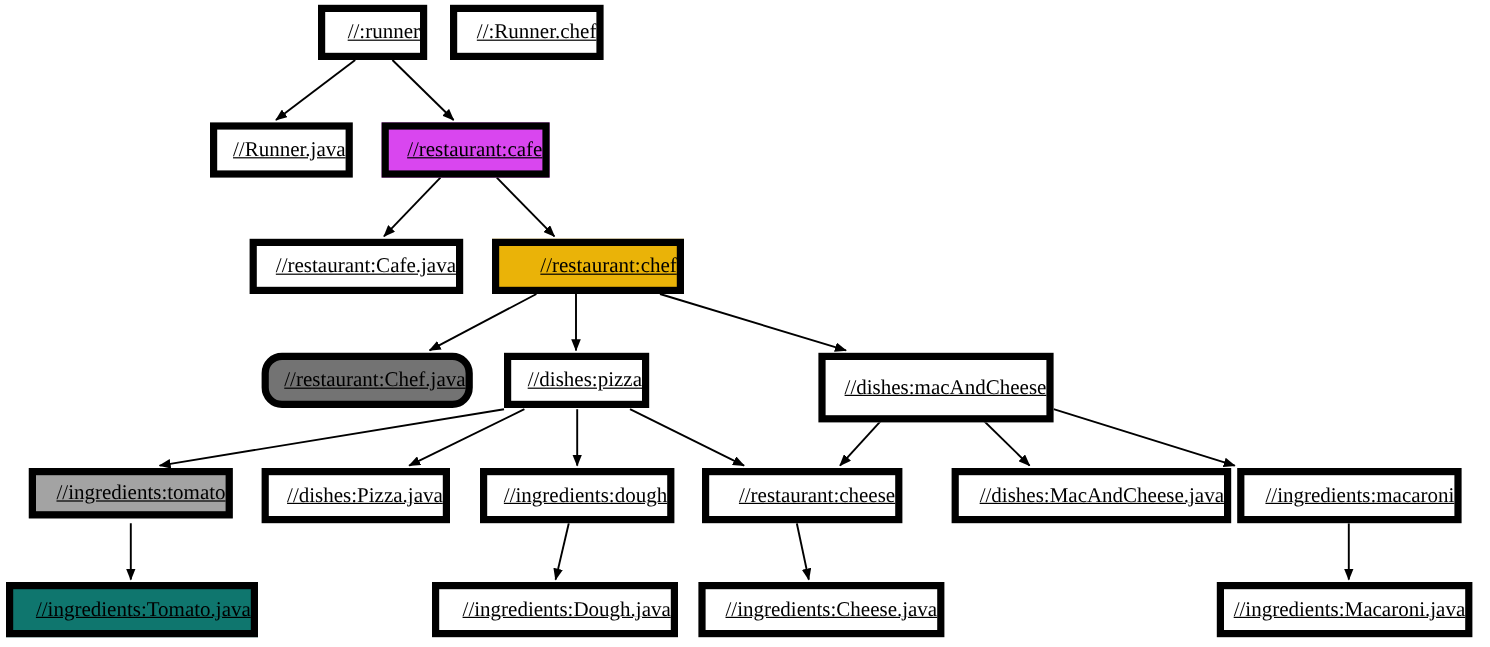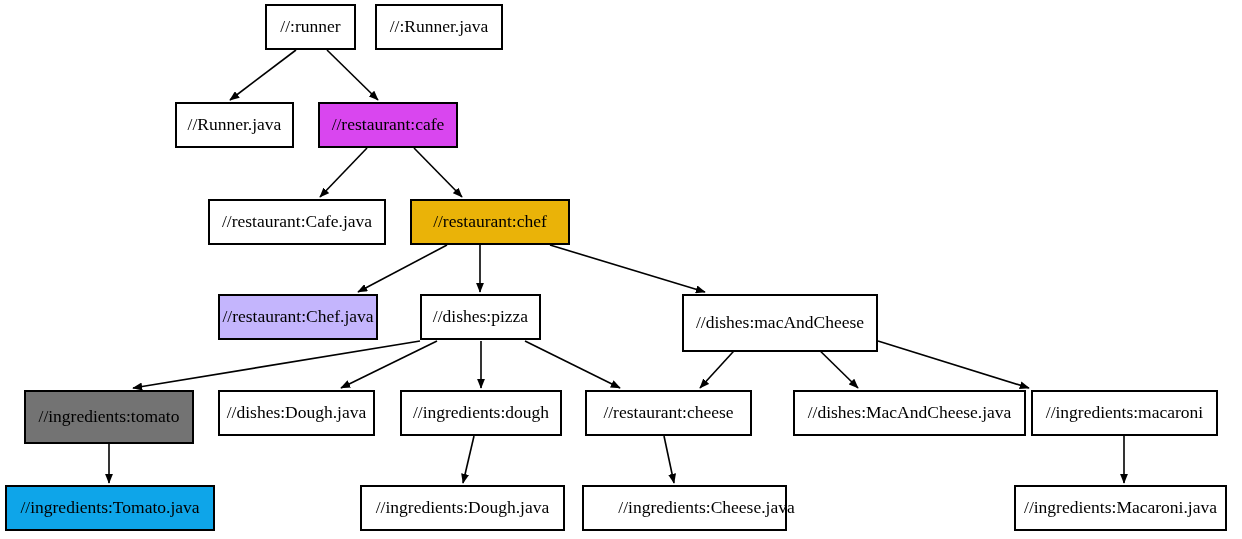--- a/index.html
+++ b/index.html
@@ -20,27 +20,28 @@
     position: absolute;
     left: 0;
     top: 0;
     width: 1242px;
     height: 539px;
     pointer-events: none;
   }
   .node {
     position: absolute;
     box-sizing: border-box;
-    border: 2px solid #ef4444;
+    border: 6px solid #ef4444;
     background: #ffffff;
     display: flex;
     align-items: center;
-    justify-content: center;
+    justify-content: flex-end;
     white-space: nowrap;
     z-index: 2;
+    text-decoration: underline;
   }
   .node-label {
     font-size: 17.5px;
     line-height: 1;
     color: #000000;
     letter-spacing: 0px;
   }
 </style>
 </head>
 <body>
@@ -71,62 +72,62 @@
         <line x1="474" y1="436" x2="463" y2="483" stroke="#000000" stroke-width="1.6" marker-end="url(#arrowhead)"></line>
         <line x1="664" y1="436" x2="674" y2="483" stroke="#000000" stroke-width="1.6" marker-end="url(#arrowhead)"></line>
         <line x1="1124" y1="436" x2="1124" y2="483" stroke="#000000" stroke-width="1.6" marker-end="url(#arrowhead)"></line>
       </g>
   </svg>
   <div id="nodes">
       <div class="node" style="left: 265px; top: 4px; width: 91px; height: 46px; border-color: rgb(0, 0, 0); background: rgb(255, 255, 255);">
         <span class="node-label" style="color: rgb(0, 0, 0);">//:runner</span>
       </div>
       <div class="node" style="left: 375px; top: 4px; width: 128px; height: 46px; border-color: rgb(0, 0, 0); background: rgb(255, 255, 255);">
-        <span class="node-label" style="color: rgb(0, 0, 0);">//:Runner.java</span>
+        <span class="node-label" style="color: rgb(0, 0, 0);">//:Runner.chef</span>
       </div>
       <div class="node" style="left: 175px; top: 102px; width: 119px; height: 46px; border-color: rgb(0, 0, 0); background: rgb(255, 255, 255);">
         <span class="node-label" style="color: rgb(0, 0, 0);">//Runner.java</span>
       </div>
       <div class="node" style="left: 318px; top: 102px; width: 140px; height: 46px; border-color: rgb(0, 0, 0); background: #d946ef;">
         <span class="node-label" style="color: rgb(0, 0, 0);">//restaurant:cafe</span>
       </div>
       <div class="node" style="left: 208px; top: 199px; width: 178px; height: 46px; border-color: rgb(0, 0, 0); background: rgb(255, 255, 255);">
         <span class="node-label" style="color: rgb(0, 0, 0);">//restaurant:Cafe.java</span>
       </div>
       <div class="node" style="left: 410px; top: 199px; width: 160px; height: 46px; border-color: rgb(0, 0, 0); background: #eab308;">
         <span class="node-label" style="color: rgb(0, 0, 0);">//restaurant:chef</span>
       </div>
-      <div class="node" style="left: 218px; top: 294px; width: 160px; height: 46px; border-color: rgb(0, 0, 0); background: #c4b5fd;">
+      <div class="node" style="left: 218px; top: 294px; width: 176px; height: 46px; border-color: rgb(0, 0, 0); background: #737373; border-radius: 17px;">
         <span class="node-label" style="color: rgb(0, 0, 0);">//restaurant:Chef.java</span>
       </div>
       <div class="node" style="left: 420px; top: 294px; width: 121px; height: 46px; border-color: rgb(0, 0, 0); background: rgb(255, 255, 255);">
         <span class="node-label" style="color: rgb(0, 0, 0);">//dishes:pizza</span>
       </div>
       <div class="node" style="left: 682px; top: 294px; width: 196px; height: 58px; border-color: rgb(0, 0, 0); background: rgb(255, 255, 255);">
         <span class="node-label" style="color: rgb(0, 0, 0);">//dishes:macAndCheese</span>
       </div>
-      <div class="node" style="left: 24px; top: 390px; width: 170px; height: 54px; border-color: rgb(0, 0, 0); background: #737373;">
+      <div class="node" style="left: 24px; top: 390px; width: 170px; height: 42px; border-color: rgb(0, 0, 0); background: #a3a3a3;">
         <span class="node-label" style="color: rgb(0, 0, 0);">//ingredients:tomato</span>
       </div>
       <div class="node" style="left: 218px; top: 390px; width: 157px; height: 46px; border-color: rgb(0, 0, 0); background: rgb(255, 255, 255);">
-        <span class="node-label" style="color: rgb(0, 0, 0);">//dishes:Dough.java</span>
+        <span class="node-label" style="color: rgb(0, 0, 0);">//dishes:Pizza.java</span>
       </div>
       <div class="node" style="left: 400px; top: 390px; width: 162px; height: 46px; border-color: rgb(0, 0, 0); background: rgb(255, 255, 255);">
         <span class="node-label" style="color: rgb(0, 0, 0);">//ingredients:dough</span>
       </div>
       <div class="node" style="left: 585px; top: 390px; width: 167px; height: 46px; border-color: rgb(0, 0, 0); background: rgb(255, 255, 255);">
         <span class="node-label" style="color: rgb(0, 0, 0);">//restaurant:cheese</span>
       </div>
       <div class="node" style="left: 775px; top: 390px; width: 233px; height: 46px; border-color: rgb(0, 0, 0); background: rgb(255, 255, 255); margin-left: 18px;">
         <span class="node-label" style="color: rgb(0, 0, 0);">//dishes:MacAndCheese.java</span>
       </div>
       <div class="node" style="left: 1031px; top: 390px; width: 187px; height: 46px; border-color: rgb(0, 0, 0); background: rgb(255, 255, 255);">
         <span class="node-label" style="color: rgb(0, 0, 0);">//ingredients:macaroni</span>
       </div>
-      <div class="node" style="left: 5px; top: 485px; width: 210px; height: 46px; border-color: rgb(0, 0, 0); background: #0ea5e9;">
+      <div class="node" style="left: 5px; top: 485px; width: 210px; height: 46px; border-color: rgb(0, 0, 0); background: #0f766e;">
         <span class="node-label" style="color: rgb(0, 0, 0);">//ingredients:Tomato.java</span>
       </div>
       <div class="node" style="left: 360px; top: 485px; width: 205px; height: 46px; border-color: rgb(0, 0, 0); background: rgb(255, 255, 255);">
         <span class="node-label" style="color: rgb(0, 0, 0);">//ingredients:Dough.java</span>
       </div>
       <div class="node" style="left: 582px; top: 485px; width: 205px; height: 46px; border-color: rgb(0, 0, 0); background: rgb(255, 255, 255);">
         <span class="node-label" style="color: rgb(0, 0, 0); margin-left: 44px;">//ingredients:Cheese.java</span>
       </div>
       <div class="node" style="left: 1014px; top: 485px; width: 213px; height: 46px; border-color: rgb(0, 0, 0); background: rgb(255, 255, 255);">
         <span class="node-label" style="color: rgb(0, 0, 0);">//ingredients:Macaroni.java</span>

